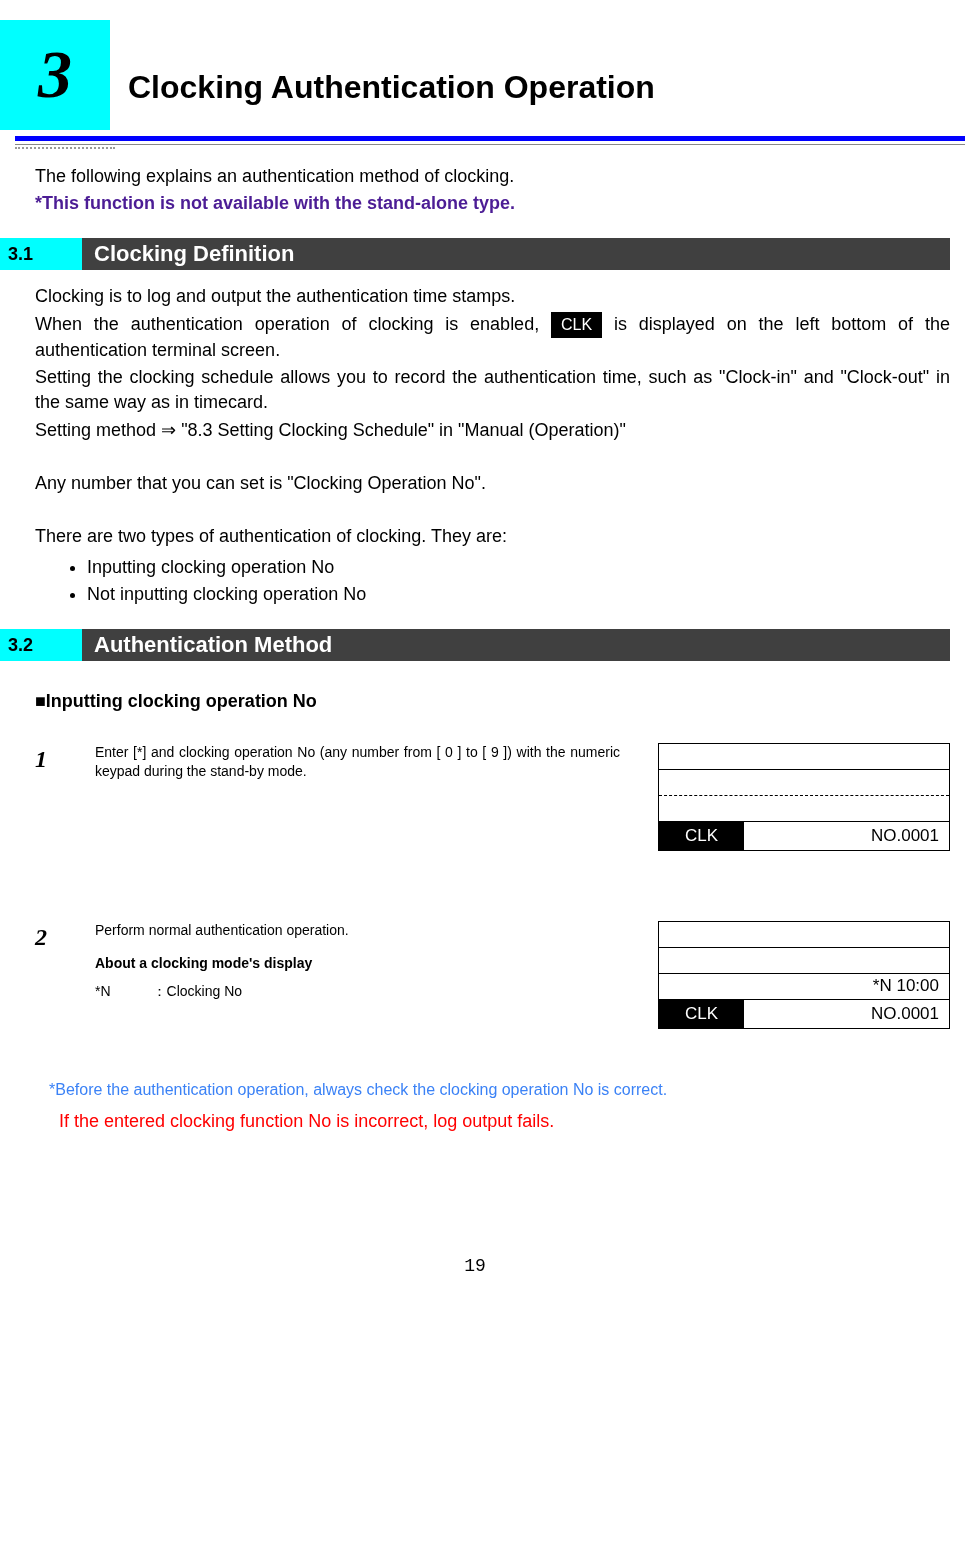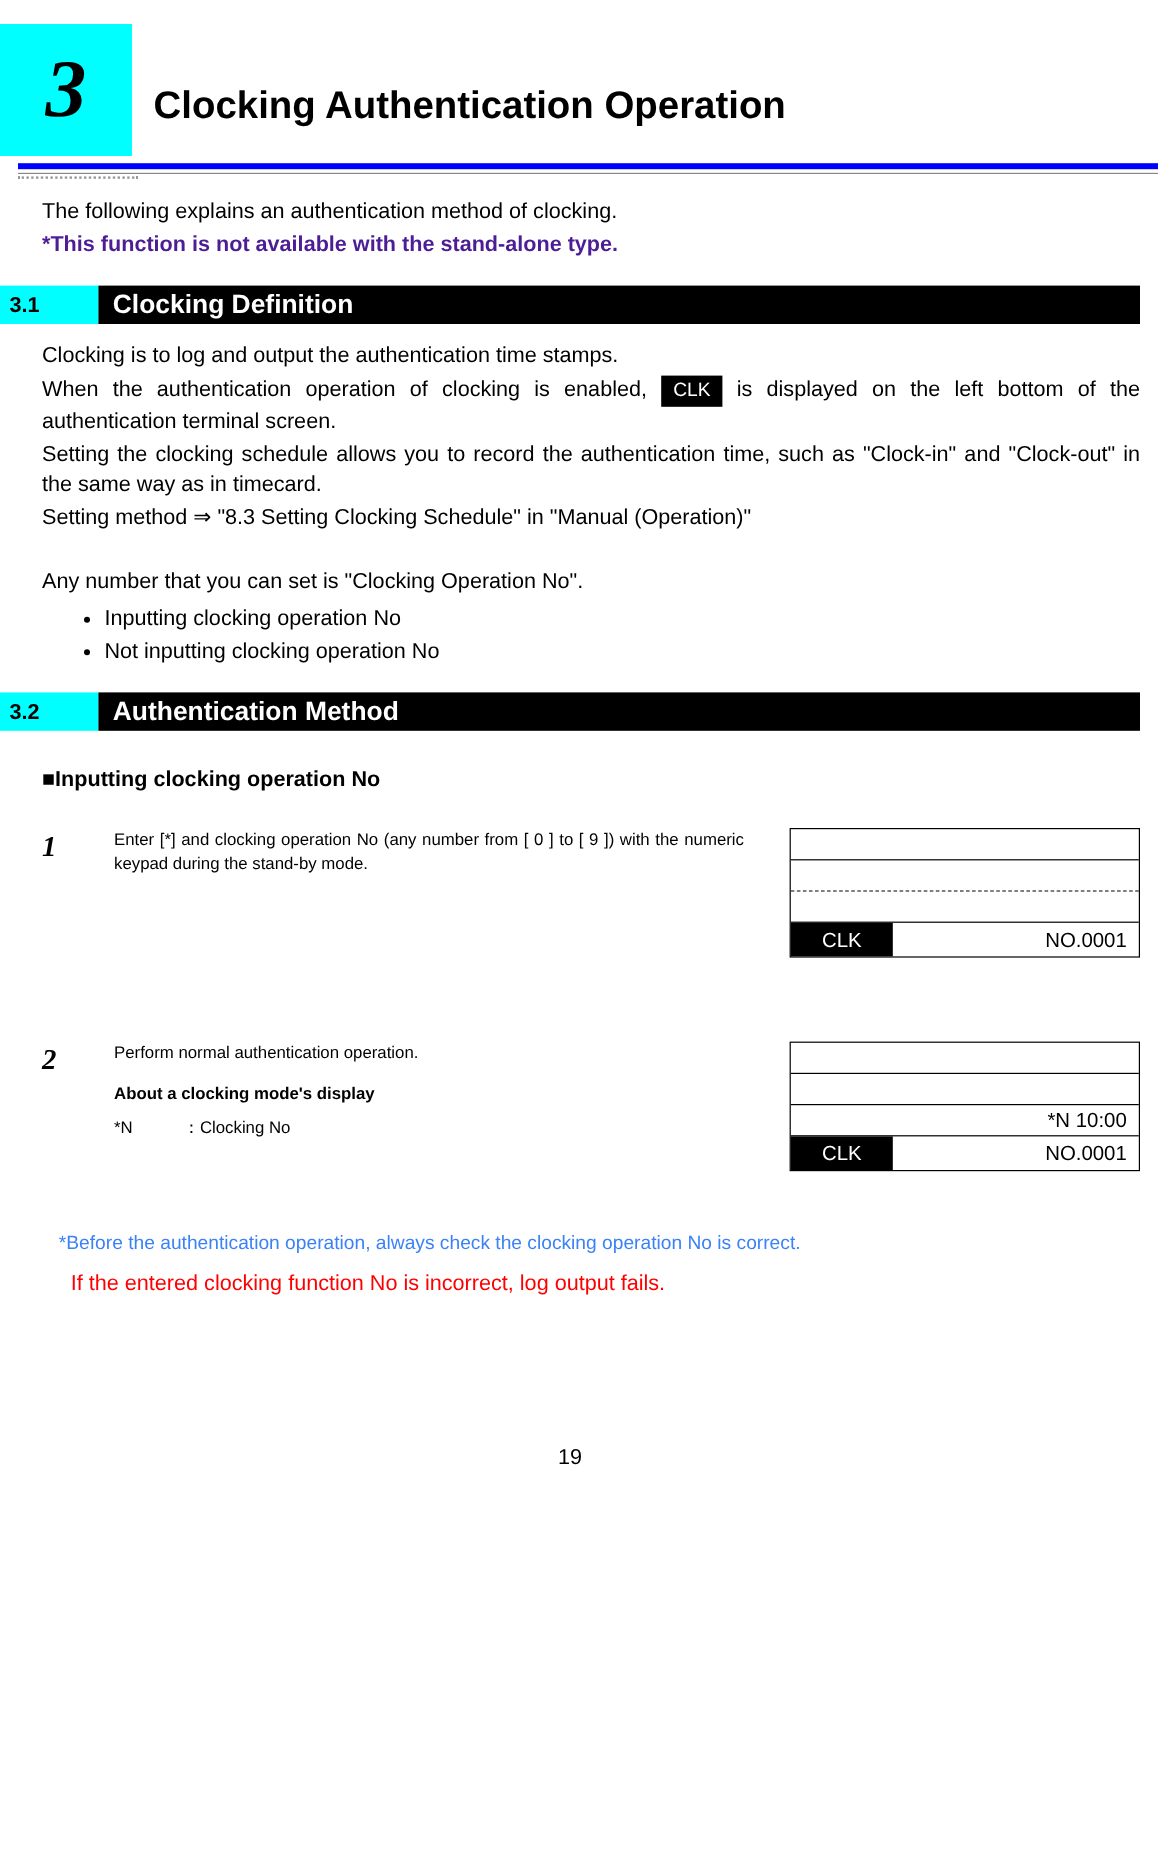--- a/index.html
+++ b/index.html
@@ -72,21 +72,21 @@
       background: #00ffff;
       width: 82px;
       height: 100%;
       display: flex;
       align-items: center;
       padding-left: 8px;
       font-weight: bold;
       font-size: 18px;
     }
     .section-title-box {
-      background: #000000;
+      background: #404040;
       color: #fff;
       font-size: 22px;
       font-weight: bold;
       padding: 2px 12px;
       flex: 1;
       display: flex;
       align-items: center;
     }
     .para { margin-top: 14px; font-size: 18px; text-align: justify; }
     .clk-chip {
@@ -147,21 +147,21 @@
       flex: 1;
       display: flex;
       justify-content: flex-end;
       align-items: center;
       padding-right: 10px;
     }
     .mode-display-heading { font-weight: bold; margin-top: 14px; }
     .mode-display-line { margin-top: 8px; display: flex; gap: 42px; padding-left: 0; }
     .warning { color: #3b82f6; font-size: 16px; margin-top: 50px; margin-left: 14px; }
     .warning-line2 { color: #ff0000; font-size: 18px; margin-top: 8px; margin-left: 24px; }
-    .page-num { text-align: center; font-size: 18px; margin-top: 120px; }
+    .page-num { text-align: center; font-size: 18px; margin-top: 120px; font-family: Liberation Mono, monospace; }
   </style>
 </head>
 <body>
 
 <div class="chapter-header">
   <div class="chapter-number-box">
     <span class="chapter-number">3</span>
   </div>
   <div class="chapter-title-wrap">
     <div class="chapter-title">Clocking Authentication Operation</div>
@@ -182,20 +182,21 @@
 
   <div class="para">Clocking is to log and output the authentication time stamps.</div>
   <div style="font-size:18px; text-align:justify; margin-top:2px;">
     <span>When the authentication operation of clocking is enabled, </span>
     <span class="clk-chip">CLK</span>
     <span> is displayed on the left bottom of the authentication terminal screen.</span>
   </div>
   <div style="font-size:18px; text-align:justify; margin-top:2px;">Setting the clocking schedule allows you to record the authentication time, such as "Clock-in" and "Clock-out" in the same way as in timecard.</div>
   <div style="font-size:18px; margin-top:2px;">Setting method ⇒ "8.3 Setting Clocking Schedule" in "Manual (Operation)"</div>
   <div style="font-size:18px; margin-top:28px;">Any number that you can set is "Clocking Operation No".</div>
+  <div style="font-size:18px; margin-top:28px;">There are two types of authentication of clocking. They are:</div>
   <ul class="bullets">
     <li>Inputting clocking operation No</li>
     <li>Not inputting clocking operation No</li>
   </ul>
 
   <div class="section-row">
     <div class="section-num-box">3.2</div>
     <div class="section-title-box">Authentication Method</div>
   </div>
 

